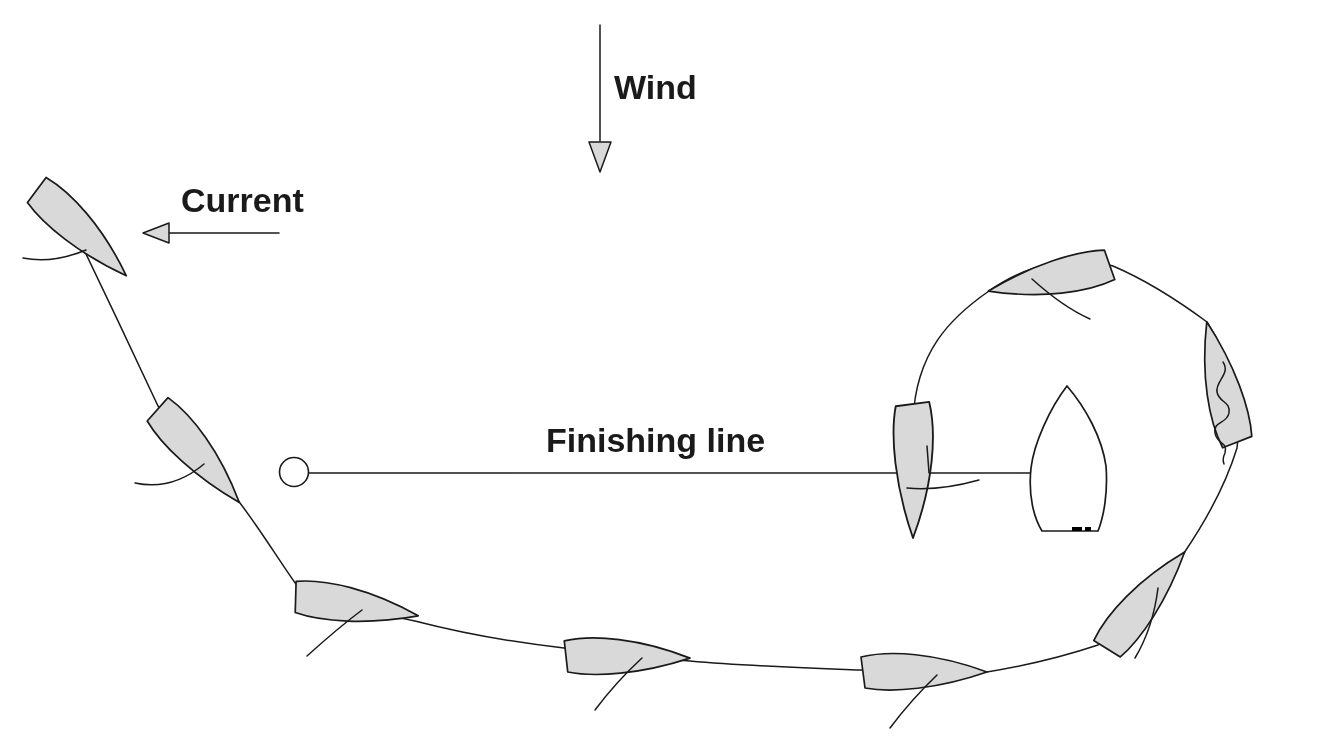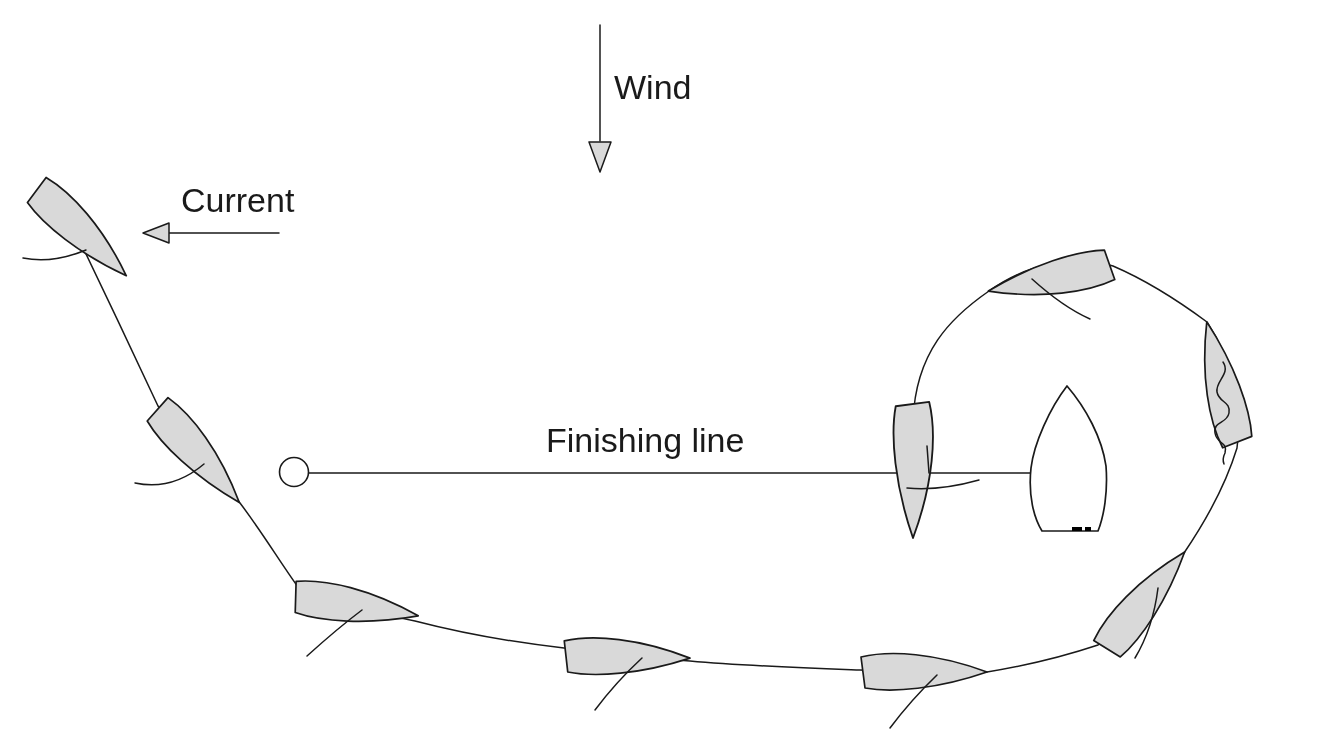--- a/index.html
+++ b/index.html
@@ -10,21 +10,21 @@
     --committee-boat-fill: #ffffff;
     --mark-fill: #ffffff;
   }
   html, body { margin: 0; padding: 0; }
   body {
     width: 1328px; height: 753px;
     background: var(--background);
     font-family: "Liberation Sans", sans-serif;
     overflow: hidden;
   }
-  .stage { position: relative; width: 1328px; height: 601px; }
+  .stage { position: relative; width: 1328px; height: 601px; font-weight: bold; }
   svg { display: block; }
   .stroke {
     fill: none;
     stroke: var(--line);
     stroke-width: 1.5;
     stroke-linecap: round;
     stroke-linejoin: round;
   }
   .hull {
     fill: var(--boat-fill);

